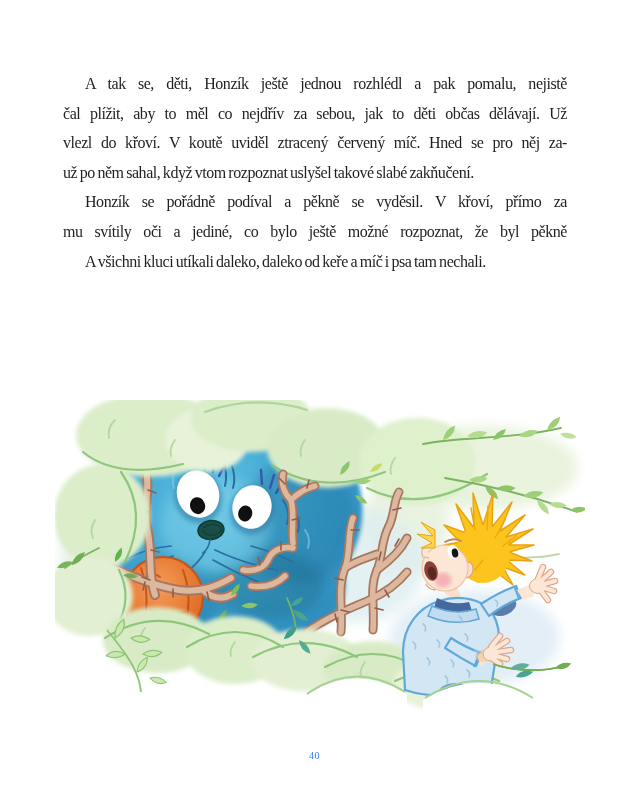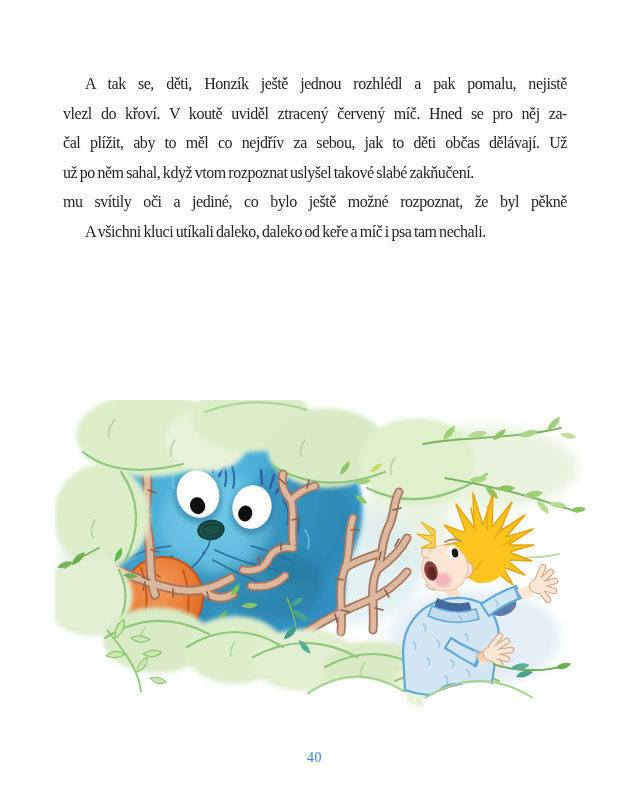--- a/index.html
+++ b/index.html
@@ -4,37 +4,38 @@
 <style>
   html,body{margin:0;padding:0;background:#ffffff;}
   body{width:629px;height:800px;font-family:"Liberation Serif",serif;}
   .page{position:relative;width:629px;height:800px;overflow:hidden;background:#ffffff;}
   .text-block{position:absolute;left:63px;top:69px;width:504px;color:#1f1f1f;
               font-size:16px;line-height:29.6px;letter-spacing:-0.45px;word-spacing:-1px;}
   .line{height:29.6px;white-space:normal;}
   .j{text-align:justify;text-align-last:justify;}
   .ind{text-indent:22px;}
   .pageno{position:absolute;left:0;right:0;top:750px;text-align:center;
-          font-size:14px;color:#3b82f6;letter-spacing:0.5px;}
+          font-size:10px;color:#3b82f6;letter-spacing:0.5px;}
   .illo{position:absolute;left:55px;top:400px;width:530px;height:315px;}
   svg{display:block;}
 </style>
 </head>
 <body>
 
 <div class="page">
 
   <div class="text-block">
     <div>
       <div class="line j ind">A tak se, děti, Honzík ještě jednou rozhlédl a pak pomalu, nejistě</div>
+      <div class="line j">čal plížit, aby to měl co nejdřív za sebou, jak to děti občas dělávají. Už</div>
       <div class="line j">vlezl do křoví. V koutě uviděl ztracený červený míč. Hned se pro něj za-</div>
-      <div class="line j">čal plížit, aby to měl co nejdřív za sebou, jak to děti občas dělávají. Už</div>
       <div class="line">už po něm sahal, když vtom rozpoznat uslyšel takové slabé zakňučení.</div>
     </div>
     <div>
+      <div class="line j ind">Honzík se pořádně podíval a pěkně se vyděsil. V křoví, přímo za</div>
       <div class="line j">mu svítily oči a jediné, co bylo ještě možné rozpoznat, že byl pěkně</div>
     </div>
     <div>
       <div class="line ind">A všichni kluci utíkali daleko, daleko od keře a míč i psa tam nechali.</div>
     </div>
   </div>
 
   <div class="illo">
     <svg width="530" height="315" viewBox="0 0 530 315" role="img" aria-label="Watercolor illustration: a shaggy blue dog with big frightened white eyes hides in the dark of a green bush behind thorny branches, next to a red-orange ball, while a blond spiky-haired boy in a light blue shirt runs away screaming with arms outstretched.">
       <defs>

